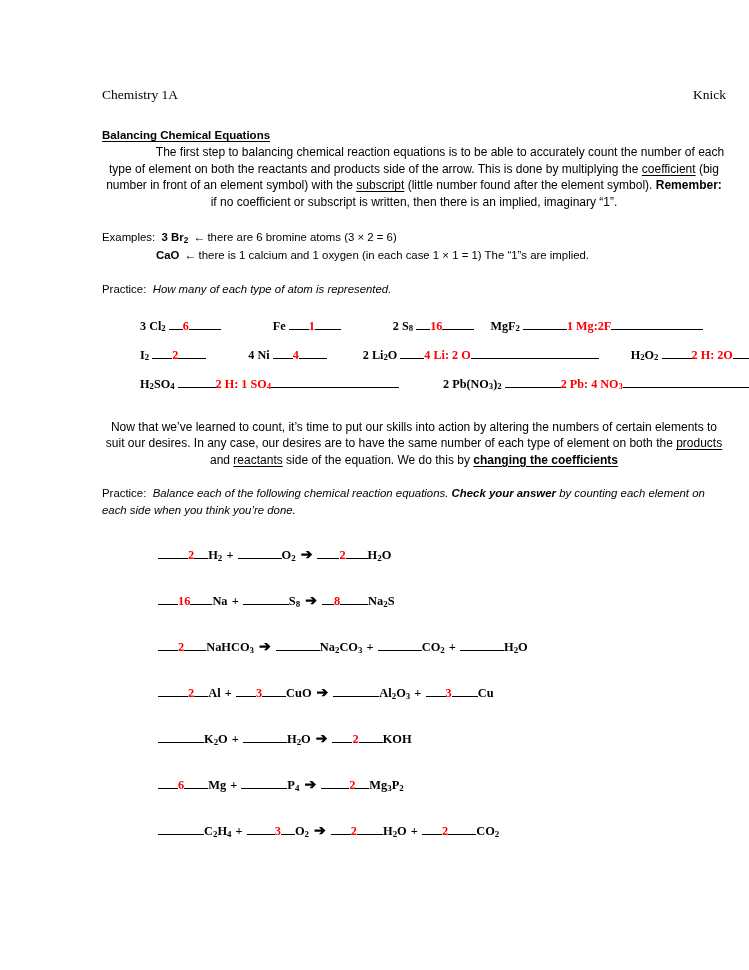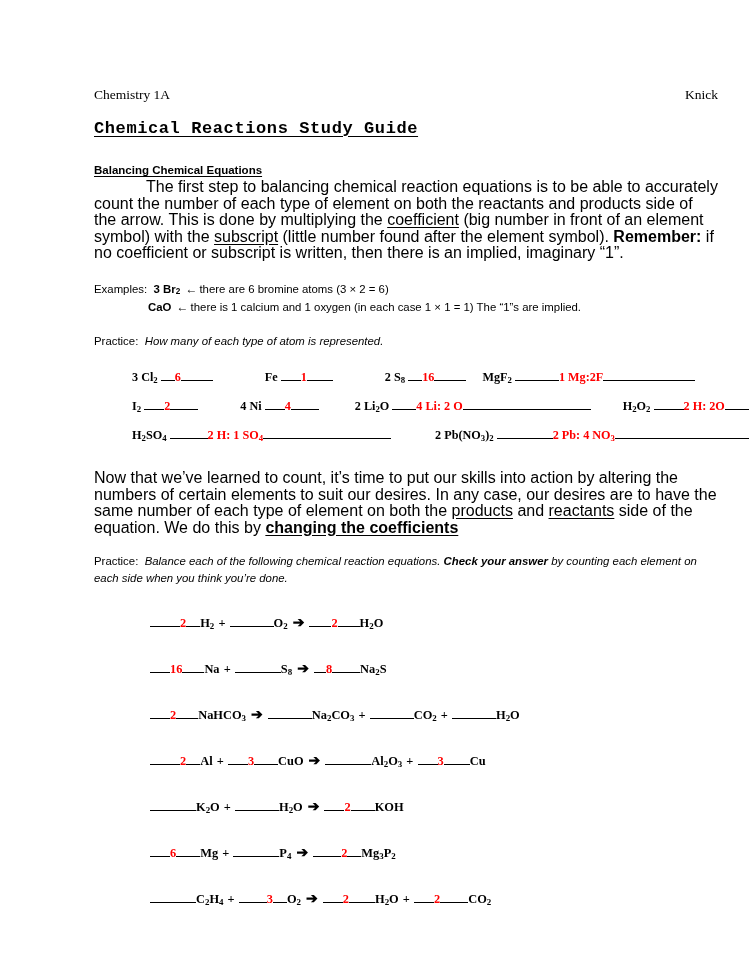--- a/index.html
+++ b/index.html
@@ -17,21 +17,21 @@
   }
   .page {
     position: absolute;
     left: 0; top: 0;
     width: 749px;
     height: 970px;
     background: #fff;
   }
   .content {
     position: absolute;
-    left: 94px;
+    left: 102px;
     top: 42px;
     width: 624px;
   }
 
   
   .hdr-row {
     display: flex;
     justify-content: space-between;
     align-items: baseline;
     font-family: "Liberation Serif", serif;
@@ -77,23 +77,23 @@
   .sec-head {
     font-family: "Liberation Sans", sans-serif;
     font-size: 11.5px;
     font-weight: bold;
     text-decoration: underline;
     text-underline-offset: 2px;
     margin-top: 26px;
   }
   .body-p {
     font-family: "Liberation Sans", sans-serif;
-    font-size: 16px;
+    font-size: 12px;
     line-height: 16.5px;
-    text-align: left;
+    text-align: center;
     margin-top: 3px;
   }
   .indent-first { text-indent: 52px; }
   .u { text-decoration: underline; text-underline-offset: 2px; }
   .b { font-weight: bold; }
   .i { font-style: italic; }
   .bu { font-weight: bold; text-decoration: underline; text-underline-offset: 2px;}
 
   .examples {
     font-family: "Liberation Sans", sans-serif;
@@ -161,23 +161,20 @@
 
 <div class="page">
   <div class="content">
 
     <div class="hdr-row">
       <span class="hdr-course">Chemistry 1A</span>
       <span class="hdr-teacher">Knick</span>
     </div>
 
 
-    <div>
-      <span class="doc-title">Chemical Reactions Study Guide</span>
-    </div>
 
     <div class="sec-head">Balancing Chemical Equations</div>
 
     <div class="body-p indent-first"><span>The first step to balancing chemical reaction equations is to be able to accurately count the number of each type of element on both the reactants and products side of the arrow.  This is done by multiplying the </span><span class="u">coefficient</span><span> (big number in front of an element symbol) with the </span><span class="u">subscript</span><span> (little number found after the element symbol).  </span><span class="b">Remember:</span><span>  if no coefficient or subscript is written, then there is an implied, imaginary “1”.</span></div>
 
     <div class="examples">
       <div><span>Examples:</span>&nbsp;
         <span class="b"><span>3 Br</span><sub>2</sub></span>
         <span class="arrow-l">←</span><span>there are 6 bromine atoms (3 × 2 = 6)</span></div>
       <div class="ex-line2"><span class="b">CaO</span>

